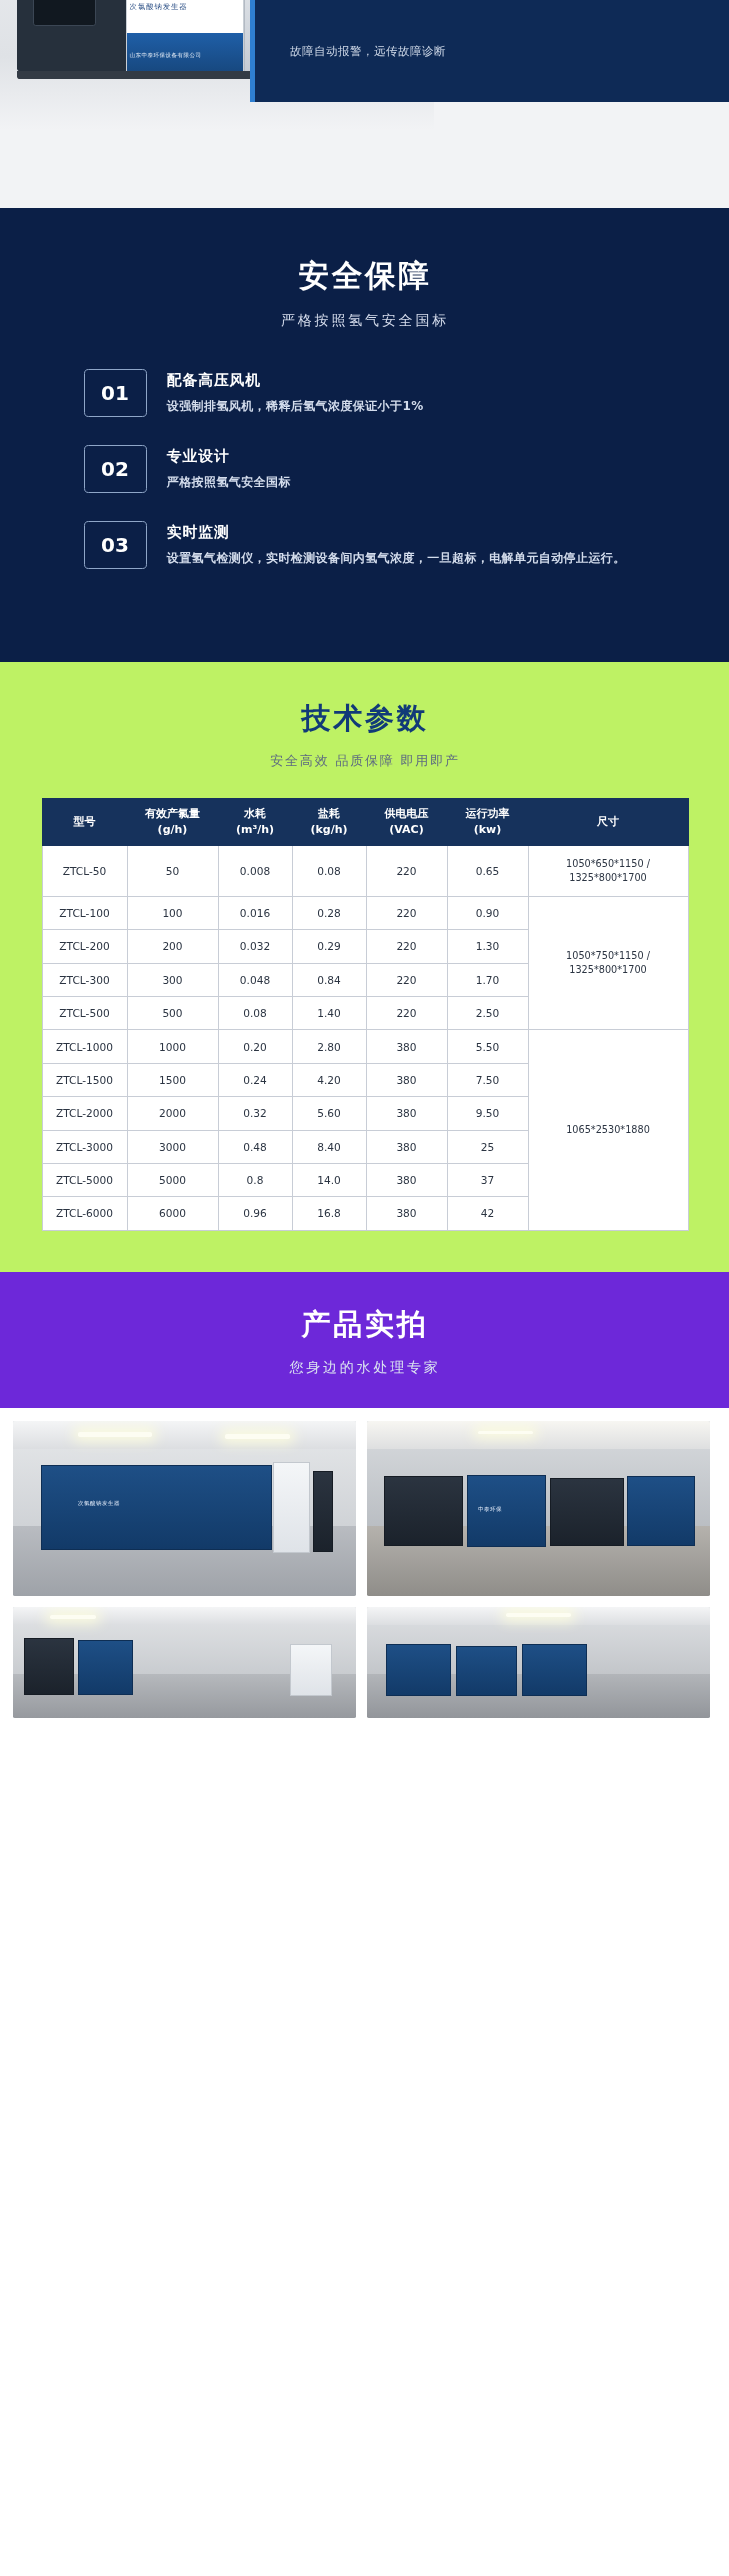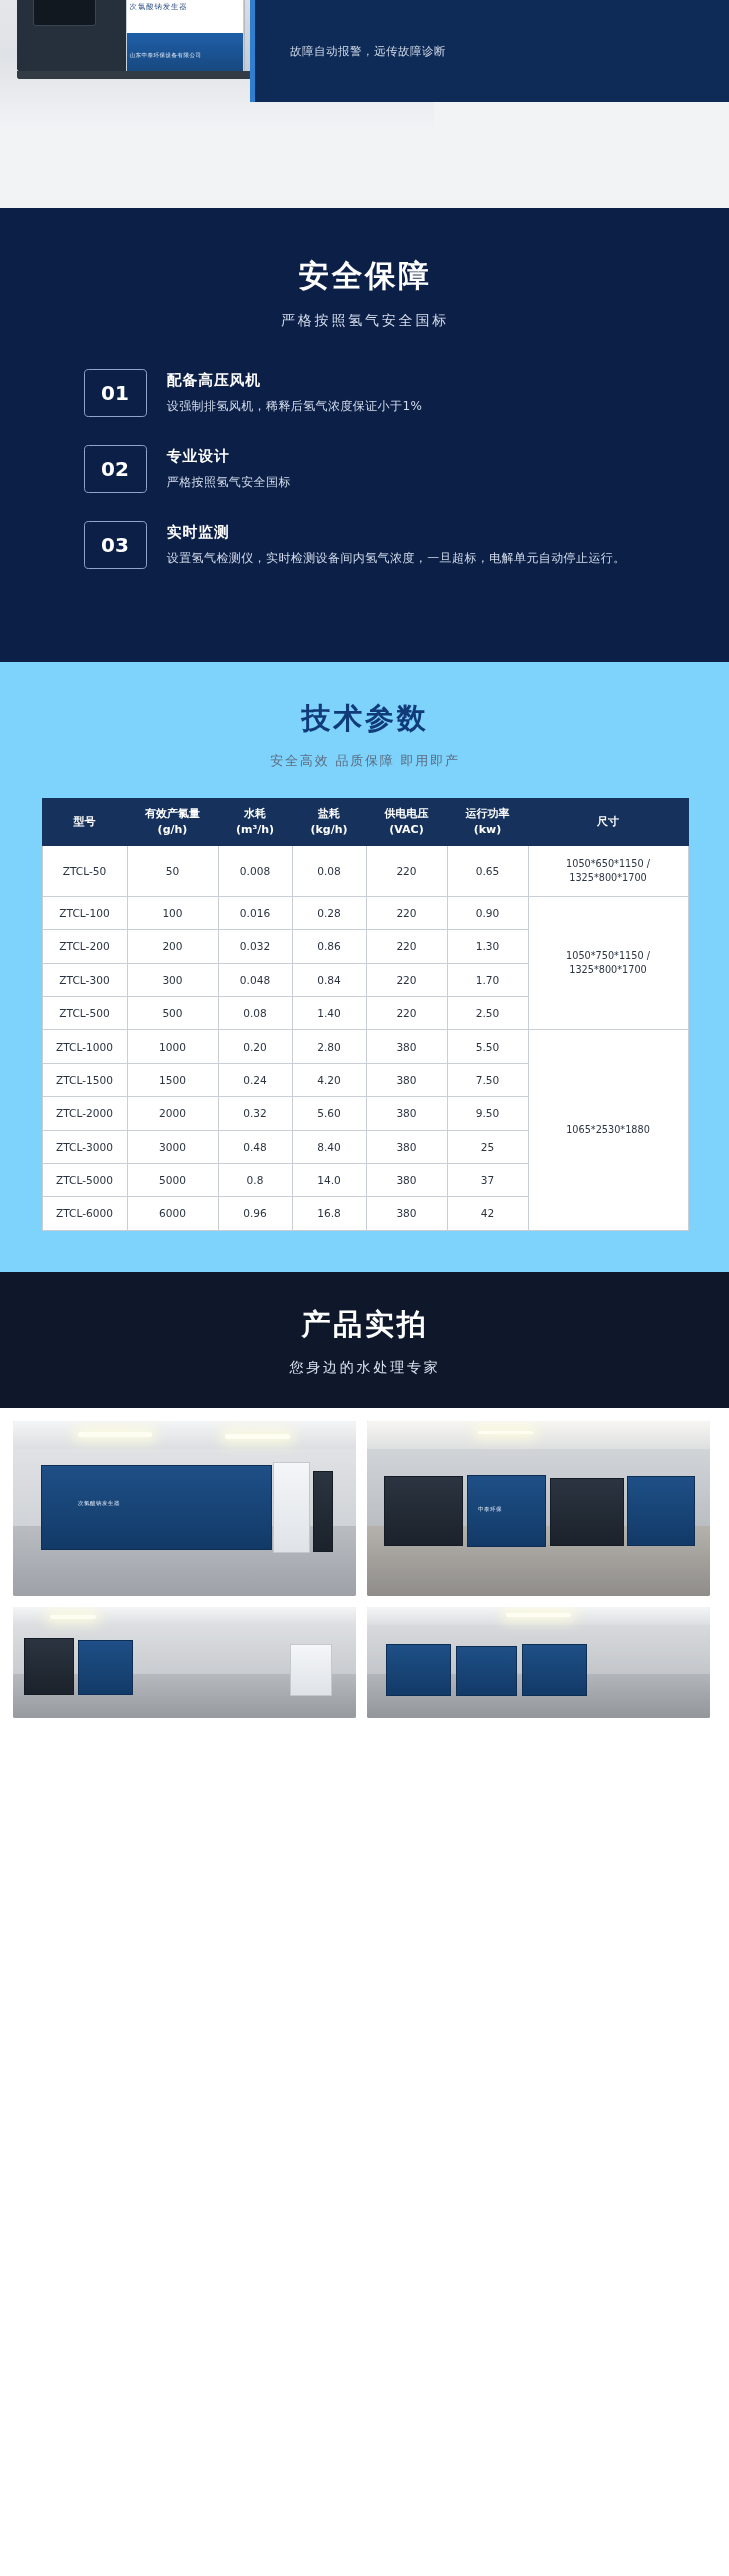--- a/index.html
+++ b/index.html
@@ -126,25 +126,26 @@
     margin-right: 20.3px;
   }
   .item-text { padding-top: 1.8px; }
   .item-title { font-size: 14.8px; font-weight: bold; letter-spacing: 0.9px; }
   .item-desc {
     margin-top: 7.4px;
     font-size: 12px;
     line-height: 1.65;
     color: #d3dcec;
     letter-spacing: 0.4px;
+    font-weight: bold;
   }
 
   
   .params {
-    background: #7dd3fc;
+    background: #bef264;
     padding: 37px 0 41px 0;
     text-align: center;
   }
   .params h2 {
     font-size: 29px;
     font-weight: bold;
     color: #113a78;
     letter-spacing: 2.8px;
   }
   .params .sub {
@@ -172,21 +173,21 @@
   table.spec td {
     border: 0.9px solid #c8cdd6;
     padding: 10.2px 1.8px;
     text-align: center;
     background: #fff;
   }
   table.spec td.dim { font-size: 9.7px; line-height: 1.5; }
 
   
   .gallery-head {
-    background: #0f172a;
+    background: #6d28d9;
     padding: 33px 0 31px 0;
     text-align: center;
     color: #fff;
   }
   .gallery-head h2 {
     font-size: 29px; font-weight: bold; letter-spacing: 2.8px;
   }
   .gallery-head .sub {
     margin-top: 14.8px; font-size: 14px; letter-spacing: 2.8px; color: #dbe4f0;
   }
@@ -345,21 +346,21 @@
           <td>0.016</td>
           <td>0.28</td>
           <td>220</td>
           <td>0.90</td>
           <td class="dim" rowspan="4">1050*750*1150 / 1325*800*1700</td>
         </tr>
         <tr>
           <td>ZTCL-200</td>
           <td>200</td>
           <td>0.032</td>
-          <td>0.86</td>
+          <td>0.29</td>
           <td>220</td>
           <td>1.30</td>
         </tr>
         <tr>
           <td>ZTCL-300</td>
           <td>300</td>
           <td>0.048</td>
           <td>0.84</td>
           <td>220</td>
           <td>1.70</td>

